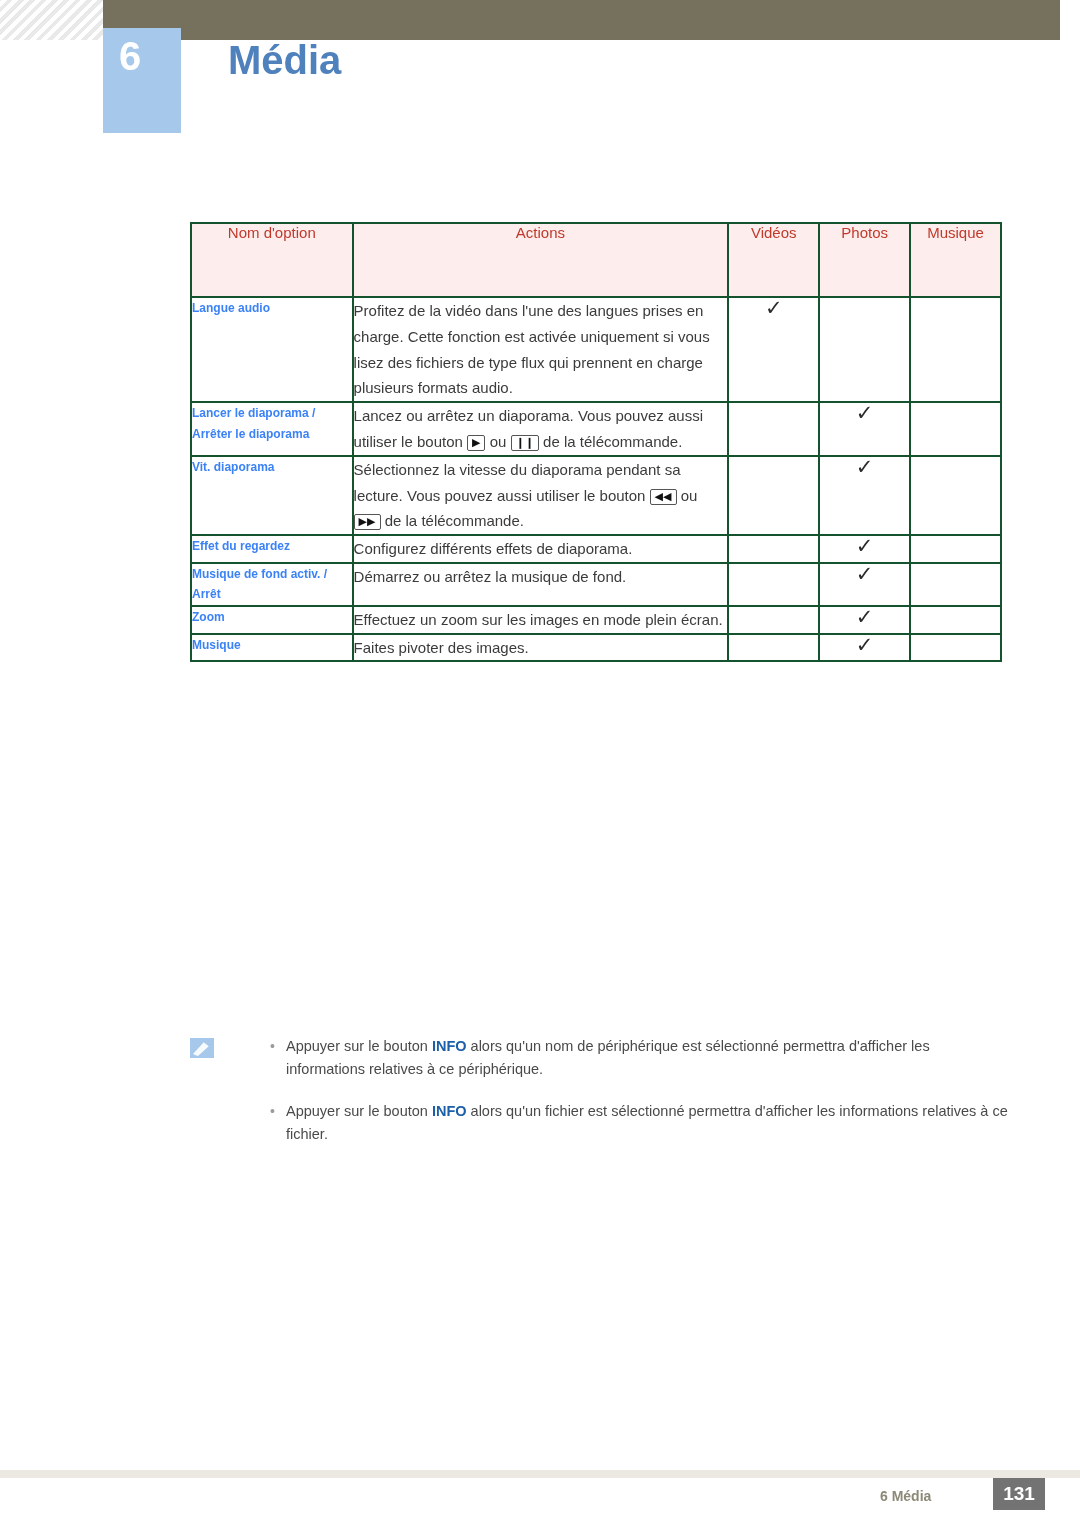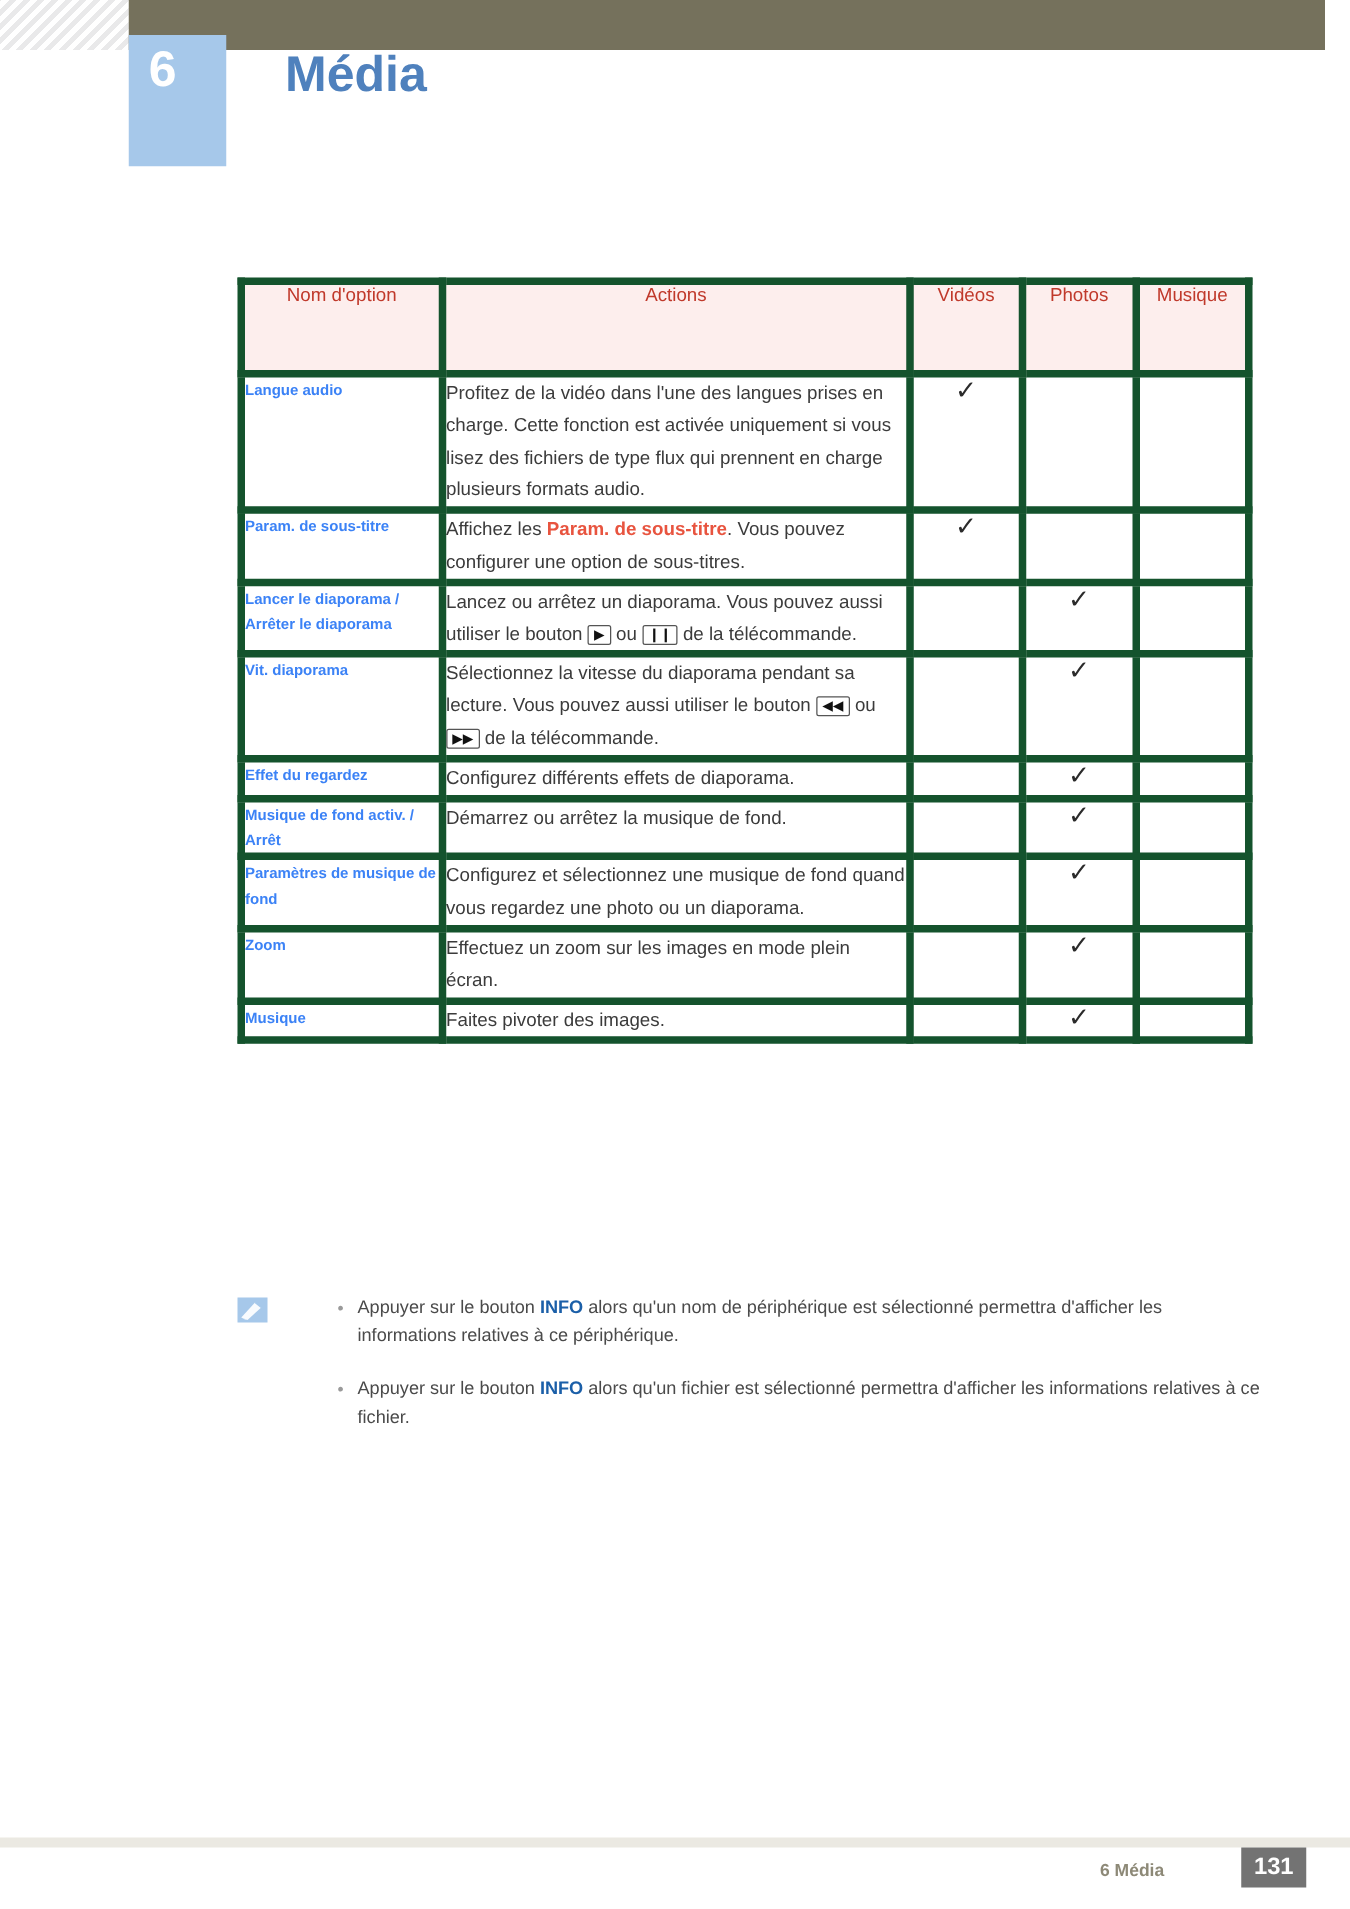--- a/index.html
+++ b/index.html
@@ -68,21 +68,21 @@
     top: 222px;
     left: 190px;
     width: 812px;
   }
   table.opts {
     border-collapse: collapse;
     width: 812px;
     table-layout: fixed;
   }
   table.opts td, table.opts th {
-    border: 6px solid #14532d;
+    border: 2px solid #14532d;
     vertical-align: top;
     padding: 0;
   }
   thead th {
     background: #fdeeed;
     height: 74px;
     color: #c0392b;
     font-size: 15px;
     font-weight: normal;
     text-align: center;
@@ -232,27 +232,20 @@
     <tbody>
 
       <tr>
         <td class="name">Langue audio</td>
         <td class="act"><span>Profitez de la vidéo dans l'une des langues prises en charge. Cette fonction est activée uniquement si vous lisez des fichiers de type flux qui prennent en charge plusieurs formats audio.</span></td>
         <td class="mark"><span class="check">✓</span></td>
         <td class="mark"><span class="check"></span></td>
         <td class="mark"><span class="check"></span></td>
       </tr>
 
-      <tr>
-        <td class="name">Param. de sous-titre</td>
-        <td class="act"><span>Affichez les </span><span class="hl">Param. de sous-titre</span><span>. Vous pouvez configurer une option de sous-titres.</span></td>
-        <td class="mark"><span class="check">✓</span></td>
-        <td class="mark"><span class="check"></span></td>
-        <td class="mark"><span class="check"></span></td>
-      </tr>
 
       <tr>
         <td class="name">Lancer le diaporama / Arrêter le diaporama</td>
         <td class="act"><span>Lancez ou arrêtez un diaporama. Vous pouvez aussi utiliser le bouton </span><span class="btnglyph">▶</span><span> ou </span><span class="btnglyph">❙❙</span><span> de la télécommande.</span></td>
         <td class="mark"><span class="check"></span></td>
         <td class="mark"><span class="check">✓</span></td>
         <td class="mark"><span class="check"></span></td>
       </tr>
 
       <tr>
@@ -272,27 +265,20 @@
       </tr>
 
       <tr>
         <td class="name">Musique de fond activ. / Arrêt</td>
         <td class="act"><span>Démarrez ou arrêtez la musique de fond.</span></td>
         <td class="mark"><span class="check"></span></td>
         <td class="mark"><span class="check">✓</span></td>
         <td class="mark"><span class="check"></span></td>
       </tr>
 
-      <tr>
-        <td class="name">Paramètres de musique de fond</td>
-        <td class="act"><span>Configurez et sélectionnez une musique de fond quand vous regardez une photo ou un diaporama.</span></td>
-        <td class="mark"><span class="check"></span></td>
-        <td class="mark"><span class="check">✓</span></td>
-        <td class="mark"><span class="check"></span></td>
-      </tr>
 
       <tr>
         <td class="name">Zoom</td>
         <td class="act"><span>Effectuez un zoom sur les images en mode plein écran.</span></td>
         <td class="mark"><span class="check"></span></td>
         <td class="mark"><span class="check">✓</span></td>
         <td class="mark"><span class="check"></span></td>
       </tr>
 
       <tr>

